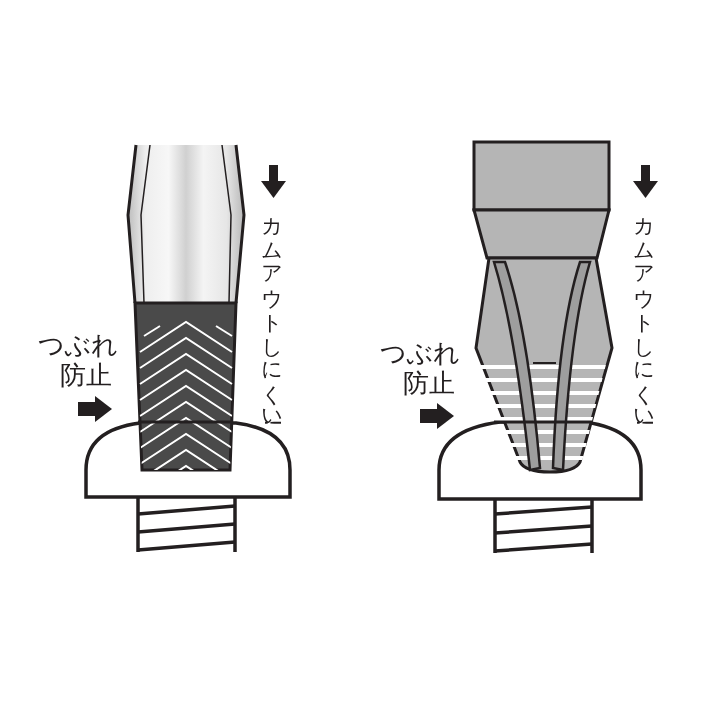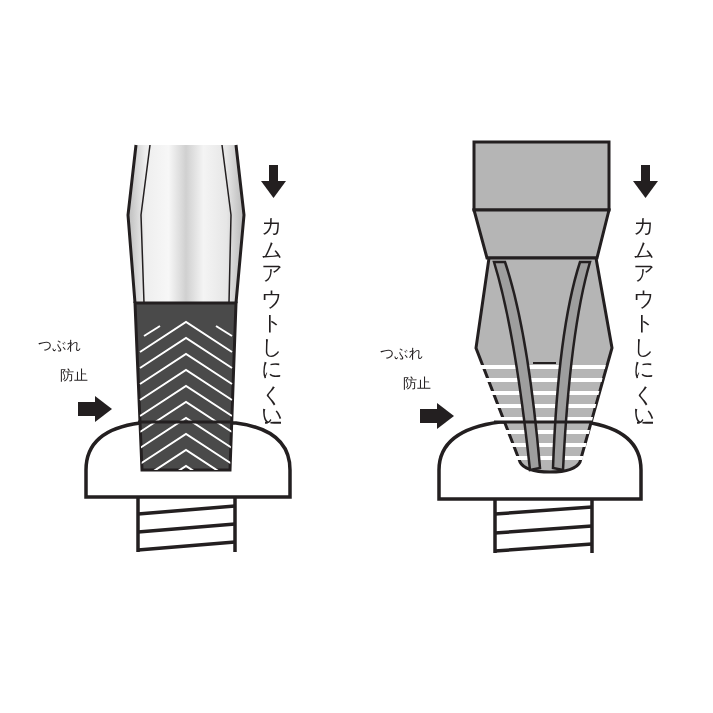--- a/index.html
+++ b/index.html
@@ -1,19 +1,19 @@
 <!DOCTYPE html>
 <html><head>
 <meta charset="utf-8">
 <style>
   html, body { margin: 0; padding: 0; background: #ffffff; }
   body { width: 713px; height: 713px; position: relative; overflow: hidden;
          font-family: "DejaVu Sans", "Liberation Sans", sans-serif; }
   svg.stage { position: absolute; left: 0; top: 0; }
-  .label { position: absolute; color: #231f20; font-size: 14px; line-height: 26px; white-space: nowrap; }
+  .label { position: absolute; color: #231f20; font-size: 26px; line-height: 26px; white-space: nowrap; }
   .vlabel { position: absolute; color: #231f20; font-size: 21px; writing-mode: vertical-rl; letter-spacing: 0px; line-height: 22px; }
 </style>
 </head>
 <body>
 
 <svg class="stage" width="713" height="713" viewBox="0 0 713 713">
   <defs>
     <linearGradient id="chrome" x1="0" x2="1" y1="0" y2="0">
       <stop offset="0" stop-color="#bdbdbd"></stop>
       <stop offset="0.15" stop-color="#eeeeee"></stop>

